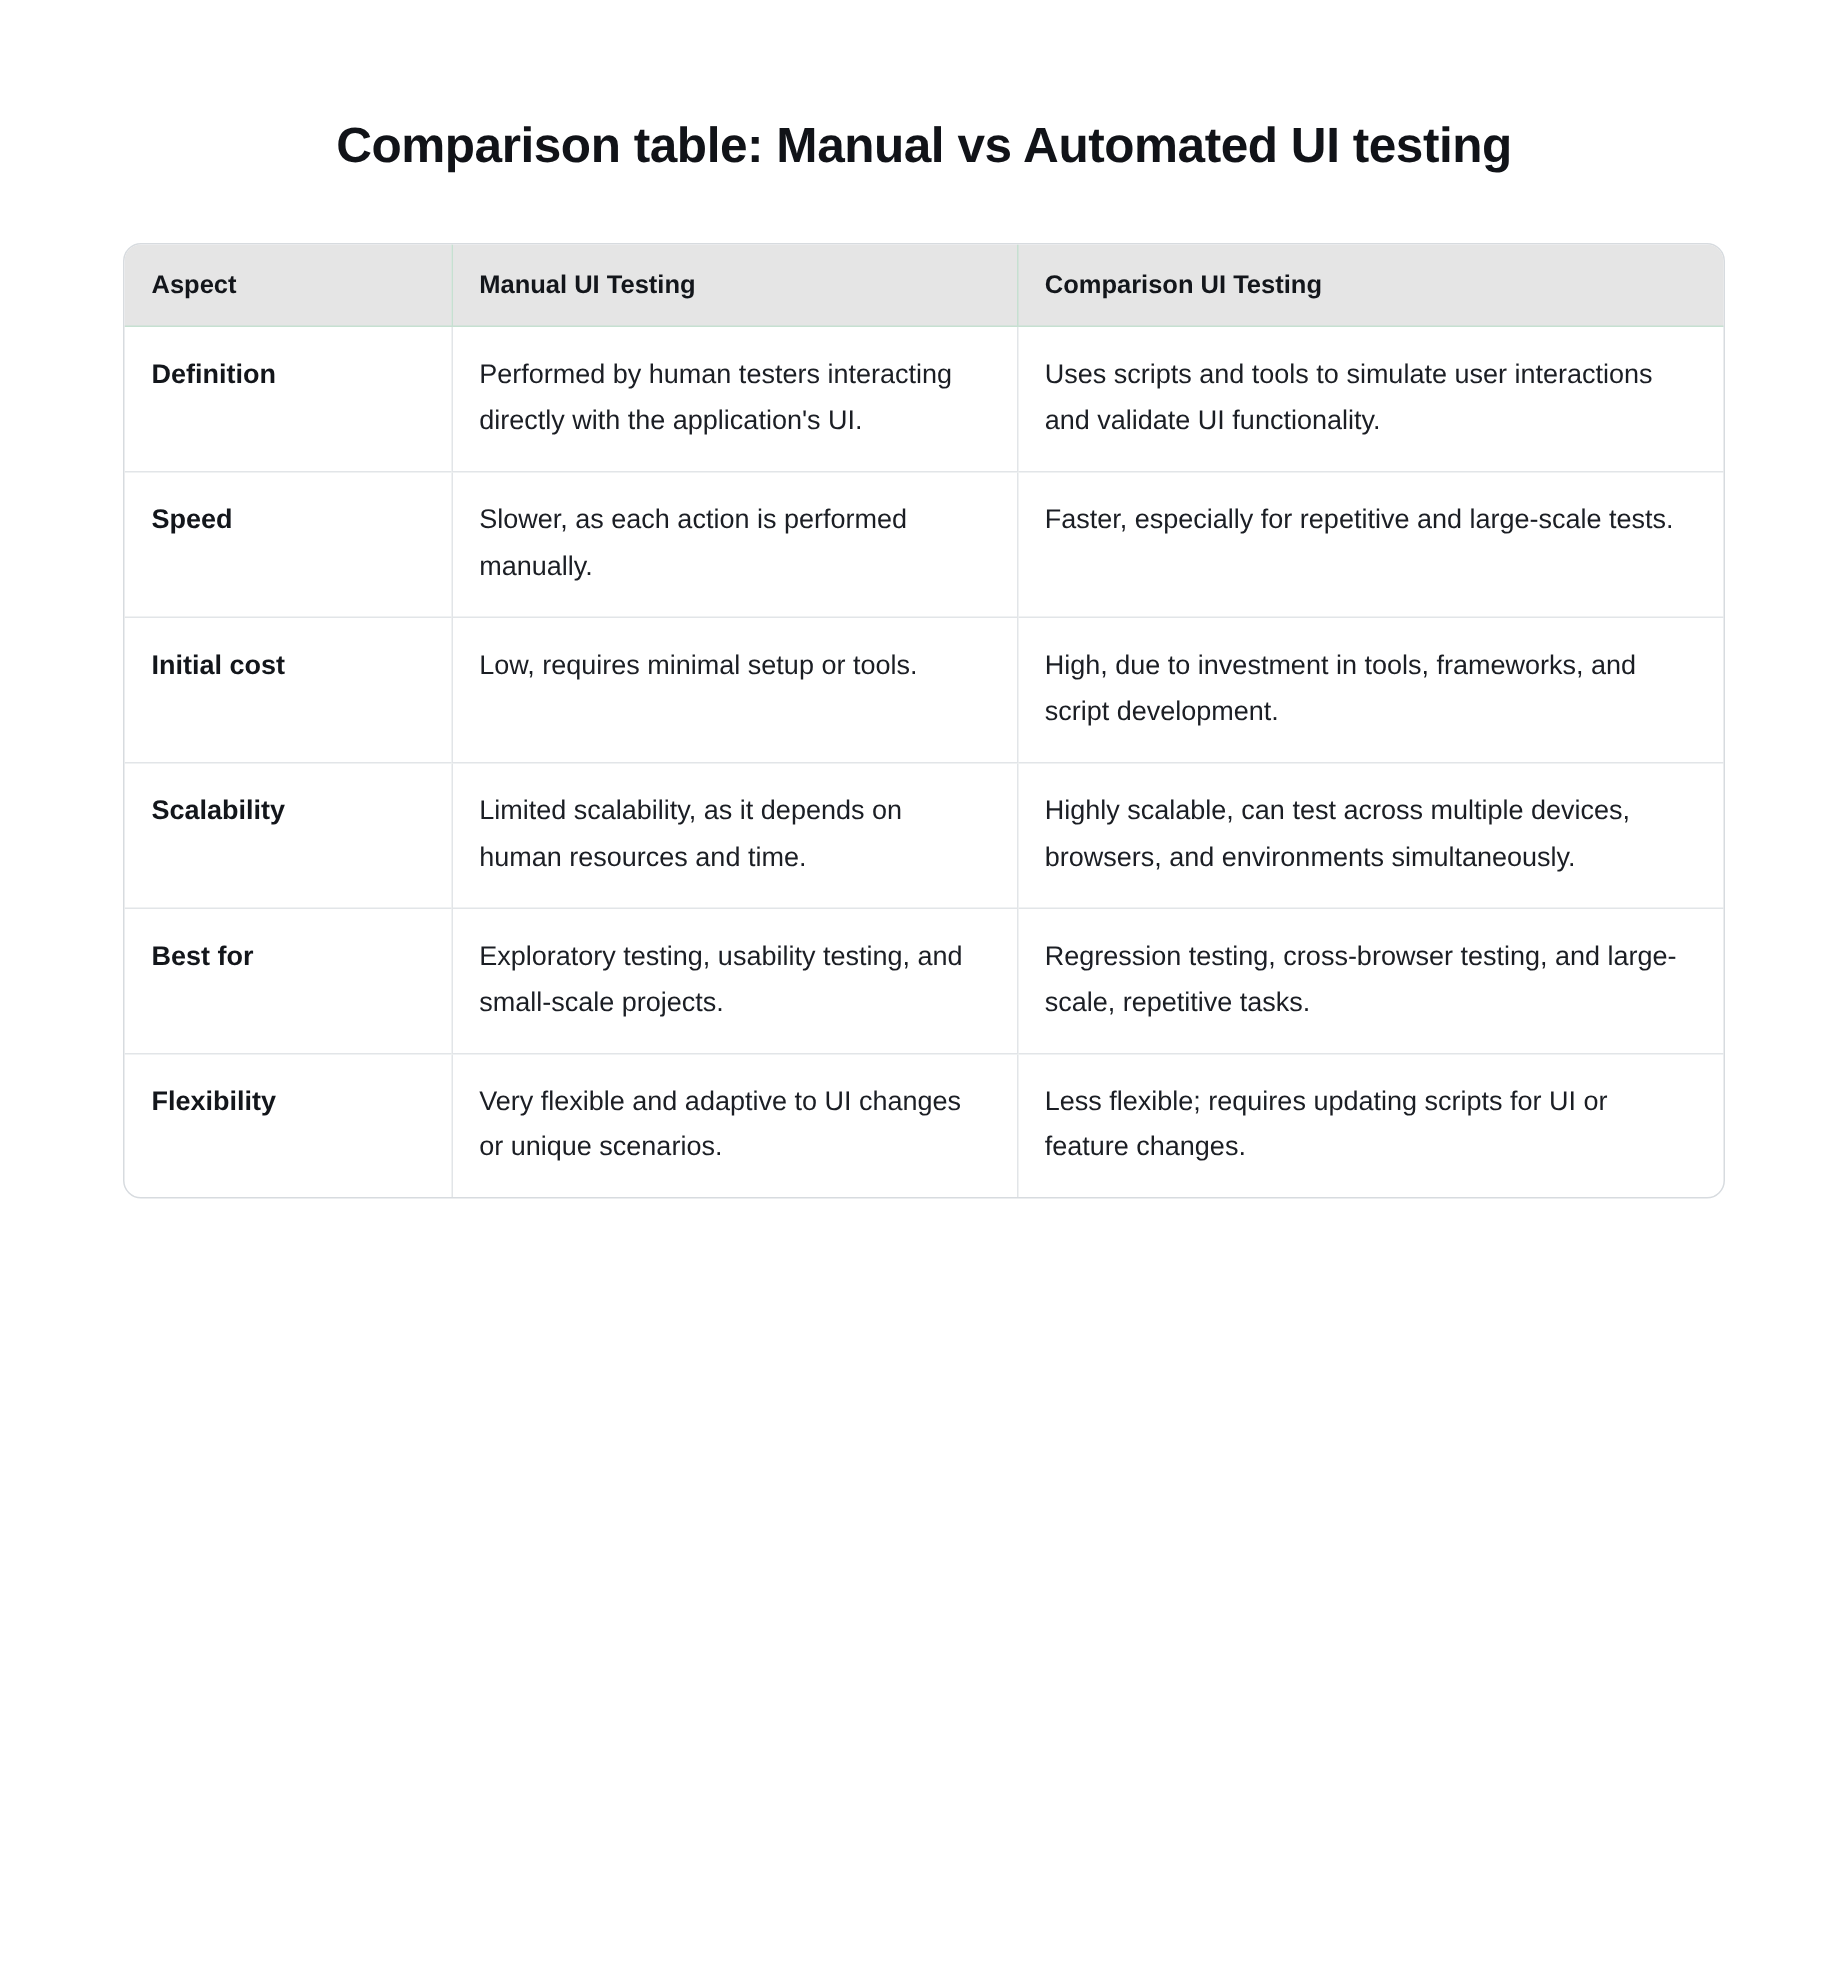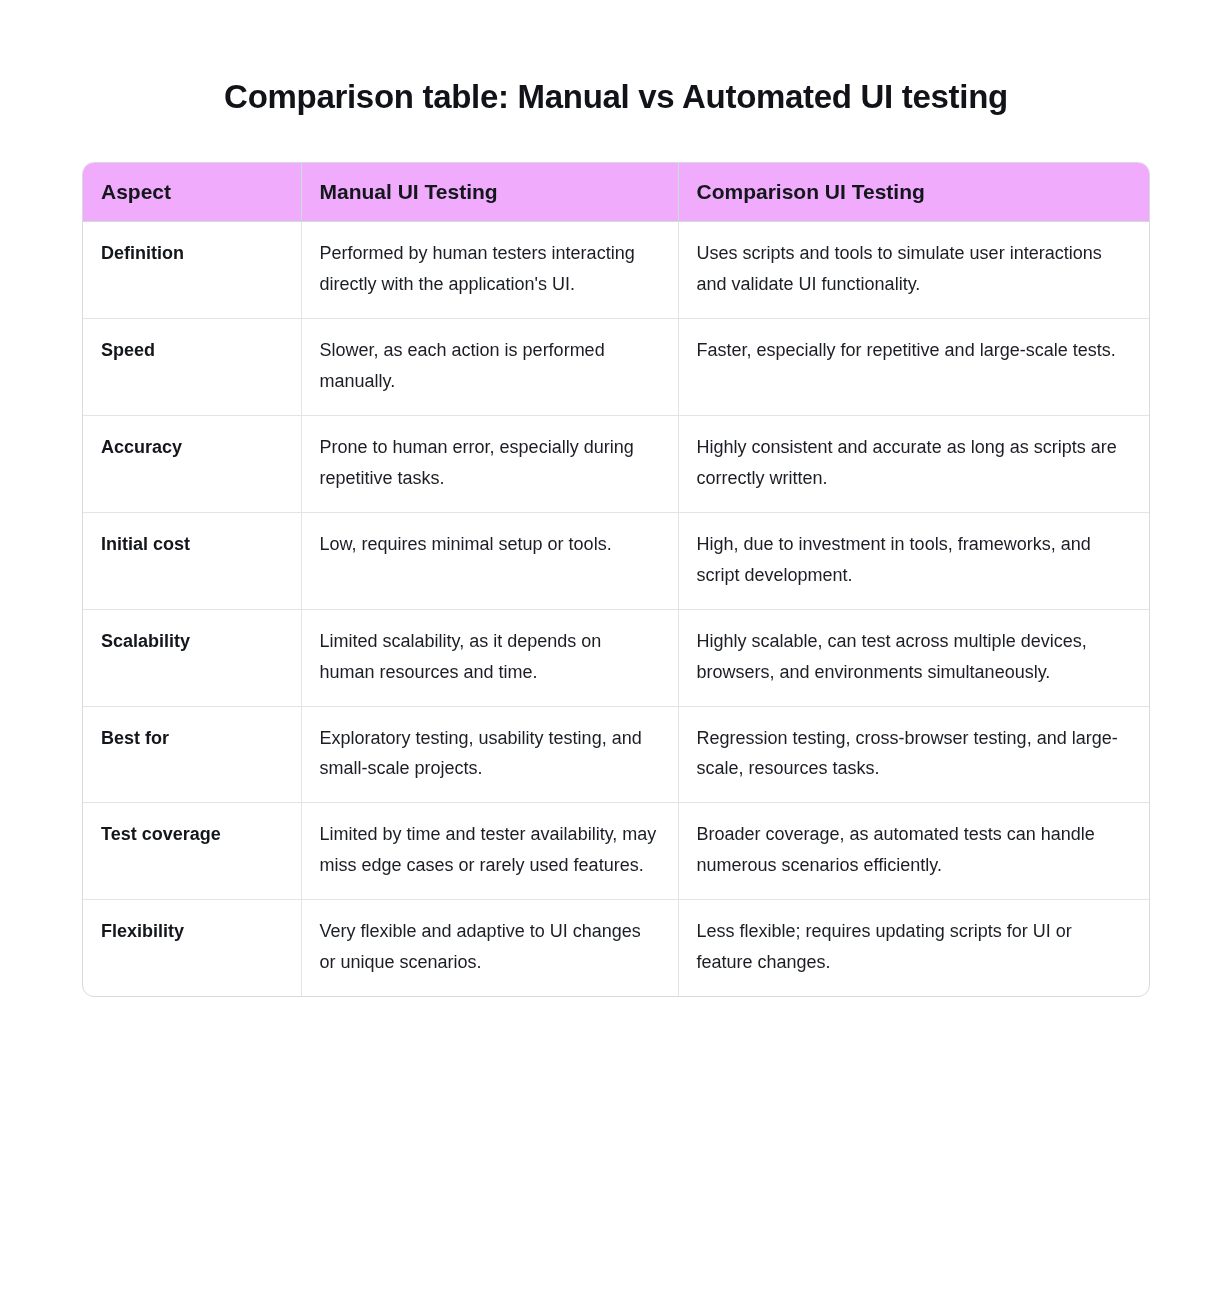--- a/index.html
+++ b/index.html
@@ -40,23 +40,23 @@
   table.cmp {
     border-collapse: collapse;
     width: 100%;
     table-layout: fixed;
   }
   table.cmp col.c1 { width: 218px; }
   table.cmp col.c2 { width: 377px; }
   table.cmp col.c3 { width: 473px; }
 
   table.cmp thead th {
-    background: #f0abfc;
+    background: #e5e5e5;
     text-align: left;
-    font-size: 21px;
+    font-size: 17px;
     font-weight: bold;
     color: #13161b;
     padding: 17px 20px 17px 18px;
     border-right: 1px solid #c6e0d1;
     border-bottom: 1px solid #c6e0d1;
     vertical-align: middle;
   }
   table.cmp thead th:last-child { border-right: none; }
 
   table.cmp td {
@@ -102,43 +102,33 @@
           <td class="aspect">Definition</td>
           <td>Performed by human testers interacting directly with the application's UI.</td>
           <td>Uses scripts and tools to simulate user interactions and validate UI functionality.</td>
         </tr>
         <tr>
           <td class="aspect">Speed</td>
           <td>Slower, as each action is performed manually.</td>
           <td>Faster, especially for repetitive and large-scale tests.</td>
         </tr>
         <tr>
-          <td class="aspect">Accuracy</td>
-          <td>Prone to human error, especially during repetitive tasks.</td>
-          <td>Highly consistent and accurate as long as scripts are correctly written.</td>
-        </tr>
-        <tr>
           <td class="aspect">Initial cost</td>
           <td>Low, requires minimal setup or tools.</td>
           <td>High, due to investment in tools, frameworks, and script development.</td>
         </tr>
         <tr>
           <td class="aspect">Scalability</td>
           <td>Limited scalability, as it depends on human resources and time.</td>
           <td>Highly scalable, can test across multiple devices, browsers, and environments simultaneously.</td>
         </tr>
         <tr>
           <td class="aspect">Best for</td>
           <td>Exploratory testing, usability testing, and small-scale projects.</td>
-          <td>Regression testing, cross-browser testing, and large-scale, resources tasks.</td>
-        </tr>
-        <tr>
-          <td class="aspect">Test coverage</td>
-          <td>Limited by time and tester availability, may miss edge cases or rarely used features.</td>
-          <td>Broader coverage, as automated tests can handle numerous scenarios efficiently.</td>
+          <td>Regression testing, cross-browser testing, and large-scale, repetitive tasks.</td>
         </tr>
         <tr>
           <td class="aspect">Flexibility</td>
           <td>Very flexible and adaptive to UI changes or unique scenarios.</td>
           <td>Less flexible; requires updating scripts for UI or feature changes.</td>
         </tr>
       </tbody>
     </table>
   </div>
 

